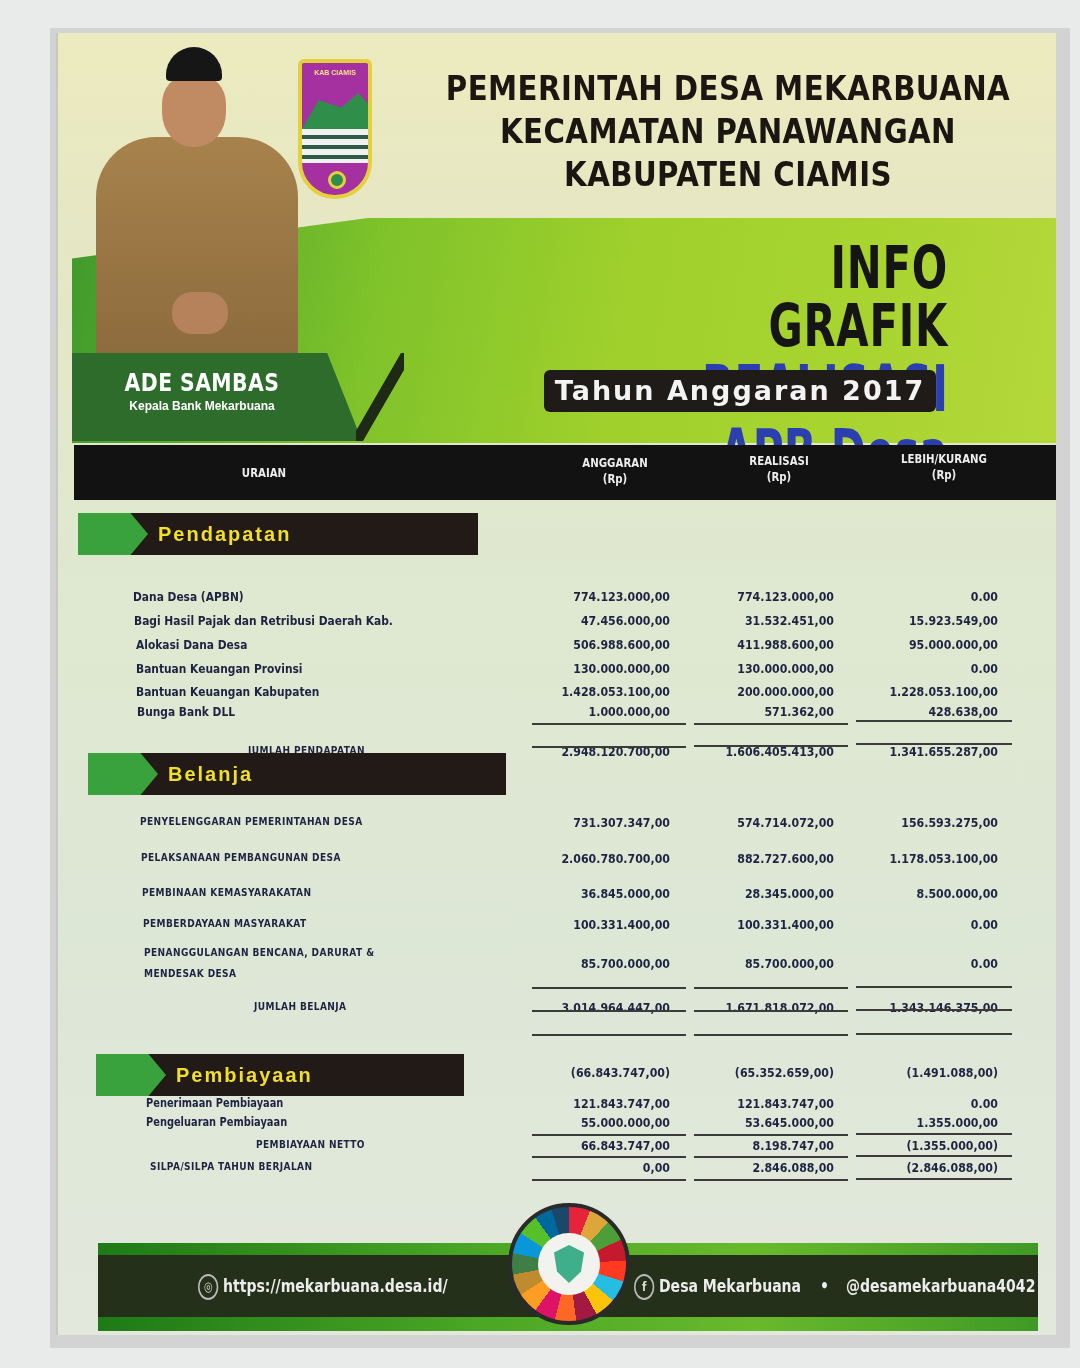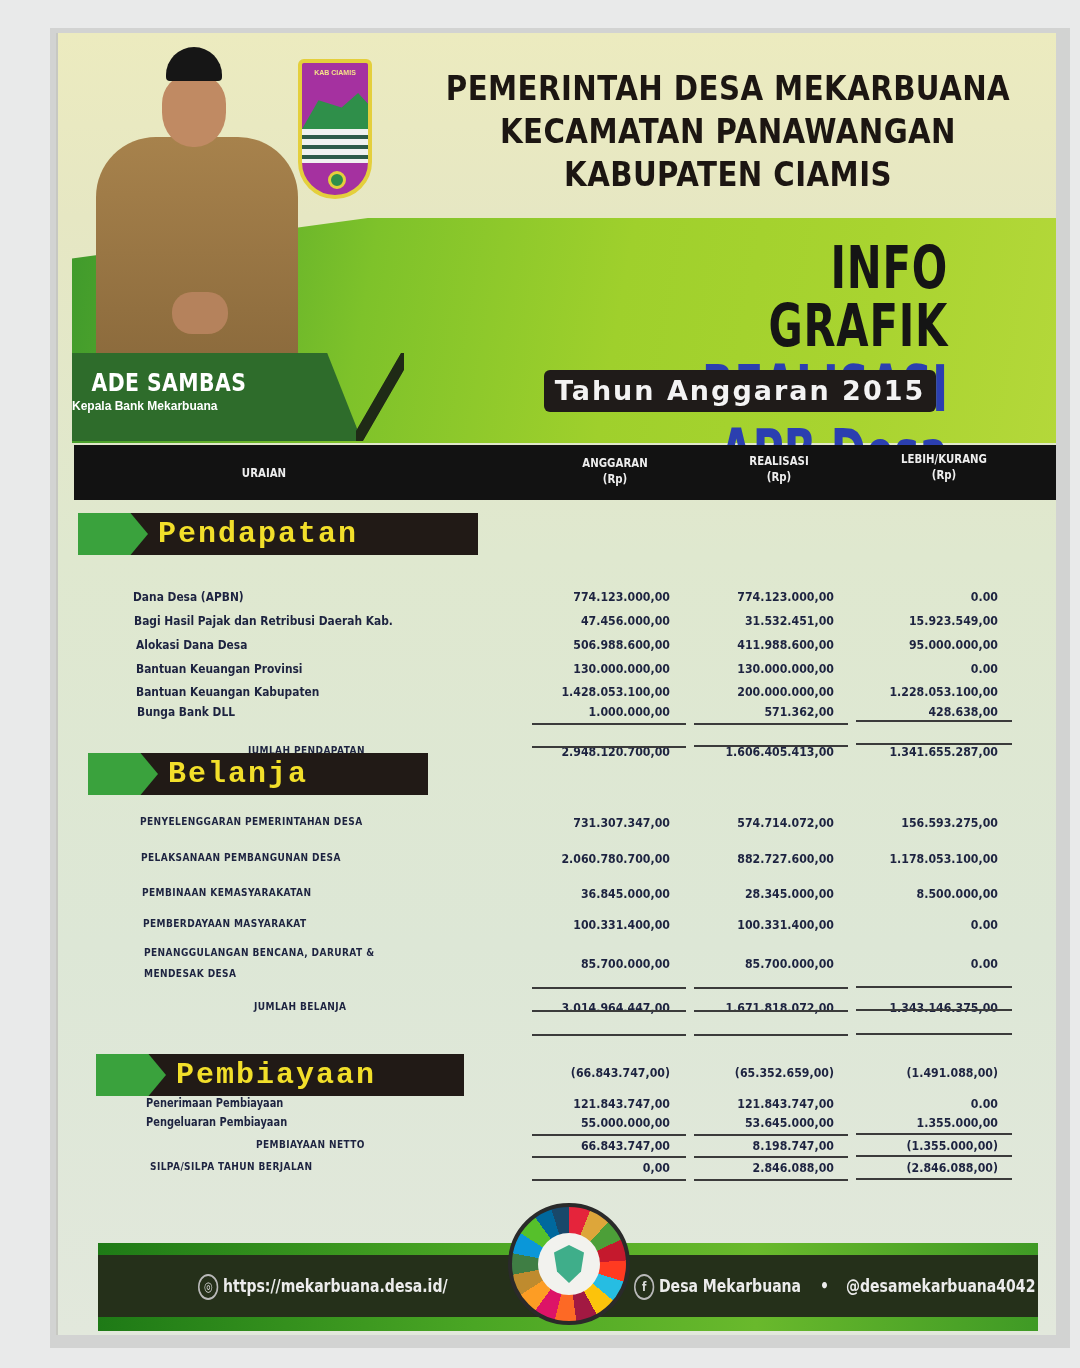--- a/index.html
+++ b/index.html
@@ -29,21 +29,21 @@
     position: absolute; left: 32px; top: 14px; width: 220px; height: 320px;
   }
   .photo .hat { position:absolute; left:76px; top:0; width:56px; height:34px; background:#161616; border-radius:28px 28px 4px 4px; }
   .photo .face { position:absolute; left:72px; top:28px; width:64px; height:72px; background:#c08a63; border-radius:40% 40% 48% 48%; }
   .photo .body { position:absolute; left:6px; top:90px; width:202px; height:230px; background:linear-gradient(180deg,#a7824c,#8b6a3c); border-radius:60px 60px 0 0; }
   .photo .hands { position:absolute; left:82px; top:245px; width:56px; height:42px; background:#b5825c; border-radius:20px; }
   .name-plate {
     position: absolute; left: 14px; top: 320px; width: 290px; height: 88px;
     background: #2e6c2b;
     clip-path: polygon(0 0, 88% 0, 100% 100%, 0 100%);
-    color: #fff; 
+    color: #fff; text-align: center;
     padding-top: 16px; padding-right: 30px;
   }
   .name-plate-edge {
     position: absolute; left: 298px; top: 320px; width: 48px; height: 88px;
     background: linear-gradient(120deg, transparent 45%, #1f2a16 46%, #1f2a16 58%, transparent 59%);
   }
   .name-plate .nm { font-weight: 700; font-size: 24px; letter-spacing: 0.5px; font-family: "DejaVu Sans", sans-serif; transform: scaleX(0.85); }
   .name-plate .role { font-weight: 700; font-size: 12px; margin-top: 2px; }
   .crest {
     position: absolute; left: 240px; top: 26px; width: 74px; height: 140px;
@@ -80,21 +80,21 @@
   .section-head {
     position: absolute; left: 20px; height: 42px;
     background: #211a16;
   }
   .section-head .arrow {
     position: absolute; left: 0; top: 0; width: 70px; height: 100%;
     background: #3aa23d; clip-path: polygon(0 0, 75% 0, 100% 50%, 75% 100%, 0 100%);
   }
   .section-head .label {
     position: absolute; left: 80px; top: 0; line-height: 42px;
-    font-family:Liberation Mono, monospace; font-weight:700; font-size: 30px; color: #f2df2a; letter-spacing: 2px;
+    font-family:Liberation Sans, sans-serif; font-weight:700; font-size: 20px; color: #f2df2a; letter-spacing: 2px;
   }
   .row { position: absolute; left: 0; width: 1000px; height: 22px; font-weight: 700; color: #1d2340; font-size: 13px; }
   .row .lbl { position: absolute; white-space: nowrap; font-family:"DejaVu Sans", sans-serif; transform-origin: left; transform: scaleX(0.82); }
   .row .lbl.caps { font-size: 11px; letter-spacing: 0.5px; }
   .row .v { position: absolute; text-align: right; width: 160px; font-family:"DejaVu Sans", sans-serif; font-size: 12.5px; transform: scaleX(0.88); transform-origin: right; }
   .row .c1 { left: 452px; }
   .row .c2 { left: 616px; }
   .row .c3 { left: 780px; }
   .rule { position: absolute; height: 2px; background: #3b3b3b; }
   
@@ -148,21 +148,21 @@
   <div class="name-plate">
     <div class="nm">ADE SAMBAS</div>
     <div class="role">Kepala Bank Mekarbuana</div>
   </div>
   <div class="name-plate-edge"></div>
 
   <div class="info-title">
     <div class="l1">INFO GRAFIK</div>
     <div class="l2">REALISASI APB Desa</div>
   </div>
-  <div class="year-pill">Tahun Anggaran 2015</div>
+  <div class="year-pill">Tahun Anggaran 2017</div>
 
   <div class="thead">
     <div class="h" style="left:120px; top:20px; width:140px;">URAIAN</div>
     <div class="h" style="left:476px; top:10px; width:130px;">
         <div>ANGGARAN</div>
         <div>(Rp)</div>
       </div>
     <div class="h" style="left:640px; top:8px; width:130px;">
         <div>REALISASI</div>
         <div>(Rp)</div>
@@ -220,21 +220,21 @@
   <div class="row" style="top:695px;margin-top:16px;">
     <span class="lbl caps" style="left:190px;">JUMLAH PENDAPATAN</span>
     <span class="v c1">2.948.120.700,00</span>
     <span class="v c2">1.606.405.413,00</span>
     <span class="v c3">1.341.655.287,00</span>
   </div>
   <div class="rule" style="left:474px; top:713px; width:154px;"></div>
   <div class="rule" style="left:636px; top:712px; width:154px;"></div>
   <div class="rule" style="left:798px; top:710px; width:156px;"></div>
 
-  <div class="section-head" style="top:720px; width:340px; left:30px;">
+  <div class="section-head" style="top:720px; width:418px; left:30px;">
     <div class="arrow"></div>
     <div class="label">Belanja</div>
   </div>
 
   <div class="row" style="top:782px;">
     <span class="lbl caps" style="left:82px;">PENYELENGGARAN PEMERINTAHAN DESA</span>
     <span class="v c1">731.307.347,00</span>
     <span class="v c2">574.714.072,00</span>
     <span class="v c3">156.593.275,00</span>
   </div>

